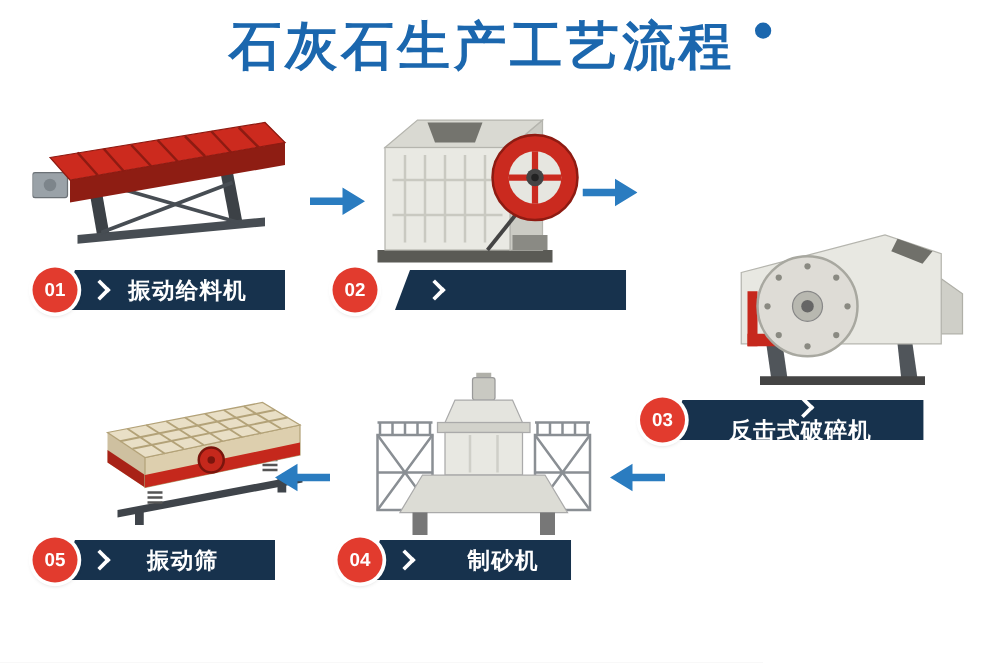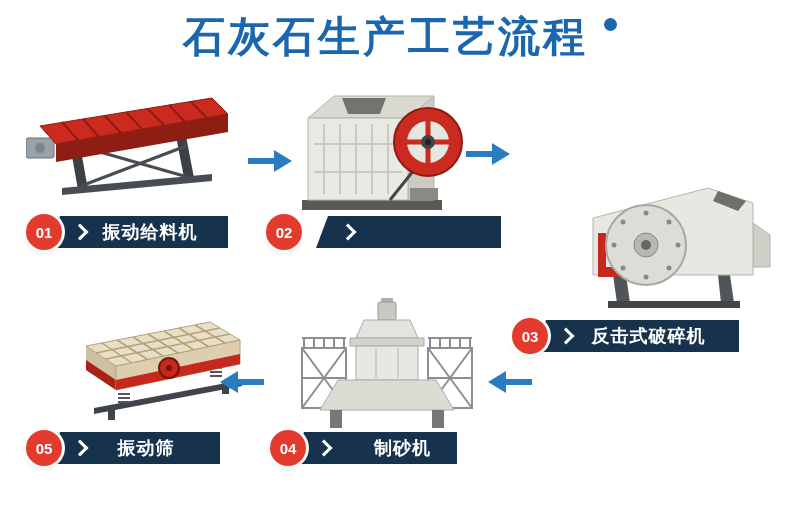--- a/index.html
+++ b/index.html
@@ -62,21 +62,21 @@
   .chev{
     width:9px;height:9px;border-top:3px solid #fff;border-right:3px solid #fff;
     transform:rotate(45deg);flex:0 0 auto;margin-right:4px;
   }
   .banner-text{
     flex:1;text-align:center;font-size:18px;font-weight:bold;
     letter-spacing:1px;white-space:nowrap;padding-right:8px;
   }
   .l1{left:26px;top:214px;}  .l1 .banner{width:180px;}
   .l2{left:266px;top:214px;gap:28px;} .l2 .banner{width:185px;}
-  .l3{left:512px;top:318px;} .l3 .banner{width:205px;}
+  .l3{left:512px;top:318px;} .l3 .banner{width:205px;flex-direction:column;}
   .l4{left:270px;top:430px;} .l4 .banner{width:165px;gap:32px;}
   .l5{left:26px;top:430px;}  .l5 .banner{width:172px;}
 </style>
 </head>
 <body>
 
 <div class="canvas">
 
   <header class="title-row">
     <h1 class="title">石灰石生产工艺流程</h1>

